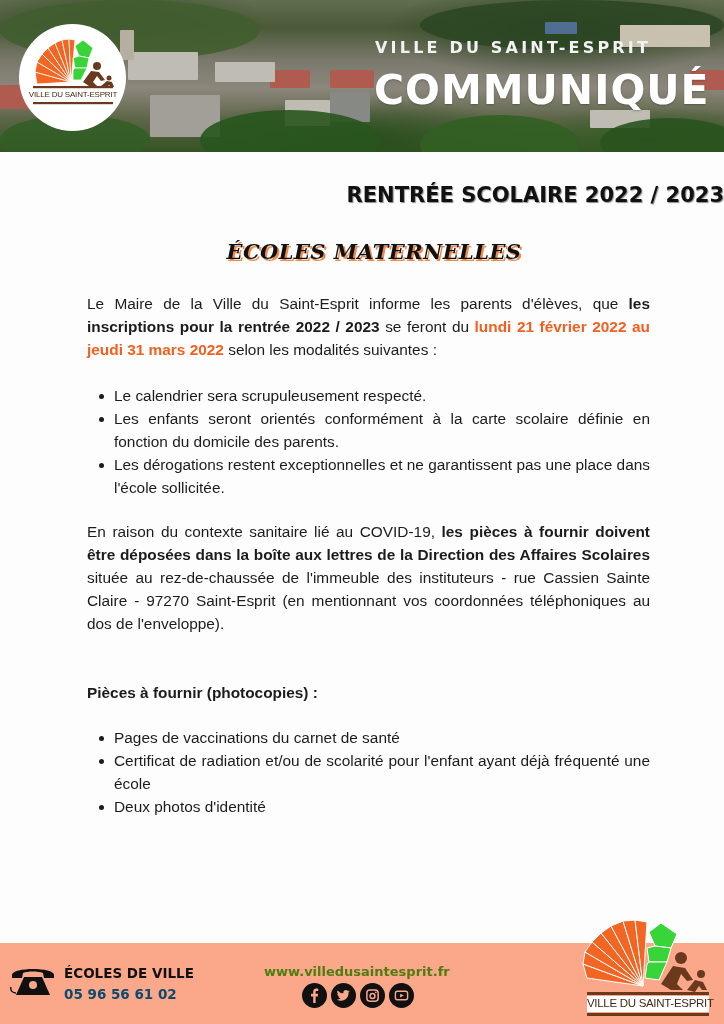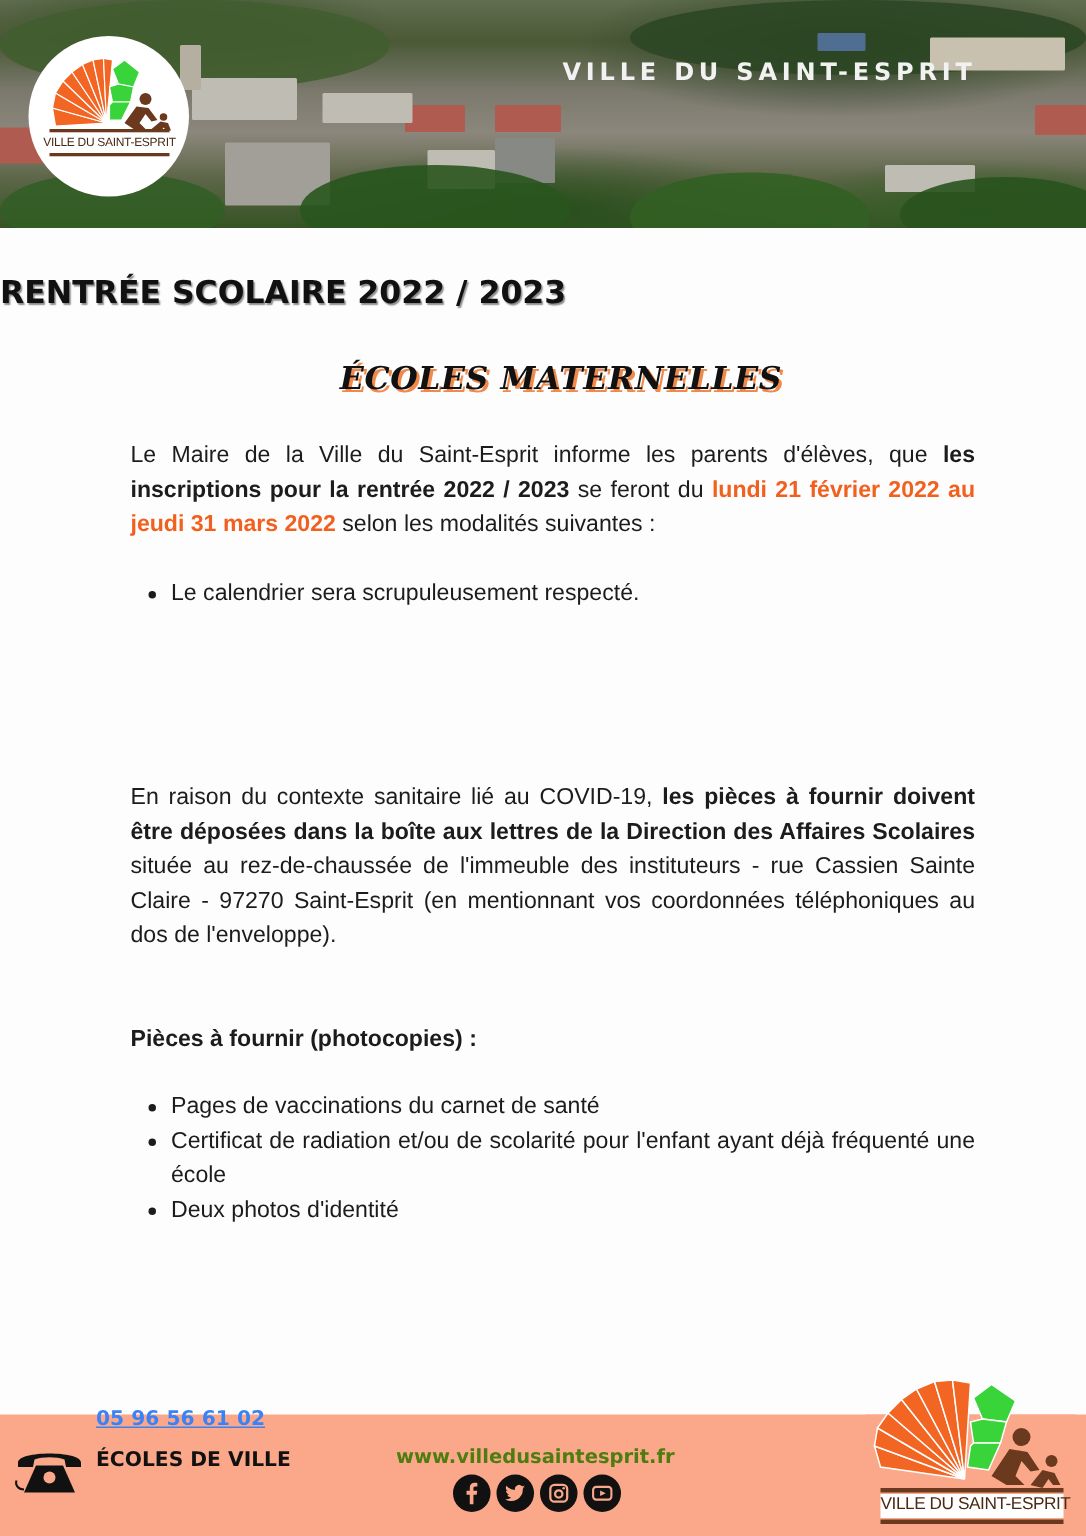--- a/index.html
+++ b/index.html
@@ -35,21 +35,21 @@
     }
     .hero-title {
       position: absolute; left: 374px; top: 66px; width: 340px;
       color: #ffffff; font-family: "DejaVu Sans", sans-serif; font-weight: bold;
       font-size: 41px; letter-spacing: 1px; white-space: nowrap;
       text-shadow: 0 1px 2px rgba(0,0,0,0.25);
     }
 
     
     .title {
-      position: absolute; left: 0; top: 183px; width: 724px; text-align: left;
+      position: absolute; left: 0; top: 183px; width: 724px; text-align: right;
       font-family: "DejaVu Sans", sans-serif; font-weight: bold; font-size: 21px;
       color: #111; text-shadow: 1px 1px 1px rgba(0,0,0,0.45);
     }
     .subtitle {
       position: absolute; left: 0; top: 239px; width: 748px; text-align: center;
       font-family: "DejaVu Serif", serif; font-weight: bold; font-style: italic;
       font-size: 21px; color: #111; letter-spacing: 0.4px;
       text-shadow: 2px 2px 0 #f08a4b;
     }
 
@@ -74,22 +74,22 @@
     .footer {
       position: absolute; left: 0; top: 943px; width: 724px; height: 81px;
       background: #fba88a;
     }
     .phone-icon { position: absolute; left: 10px; top: 963px; width: 46px; height: 36px; }
     .hotel-label {
       position: absolute; left: 64px; top: 965px; font-family: "DejaVu Sans", sans-serif;
       font-weight: bold; font-size: 13.5px; color: #111;
     }
     .hotel-phone {
-      position: absolute; left: 64px; top: 938px; font-family: "DejaVu Sans", sans-serif;
-      font-weight: bold; font-size: 13.5px; color: #3b82f6; text-decoration: underline;
+      position: absolute; left: 64px; top: 986px; font-family: "DejaVu Sans", sans-serif;
+      font-weight: bold; font-size: 13.5px; color: #0c4a6e;
     }
     .website {
       position: absolute; left: 264px; top: 964px; font-family: "DejaVu Sans", sans-serif;
       font-weight: bold; font-size: 13px; color: #4d7c0f; white-space: nowrap;
     }
     .socials { position: absolute; left: 302px; top: 983px; display: flex; gap: 4px; }
     .social { width: 25px; height: 25px; border-radius: 50%; background: #111; display: flex; align-items: center; justify-content: center; cursor: pointer; }
     .social svg { width: 15px; height: 15px; }
 
     .footer-logo { position: absolute; left: 577px; top: 914px; width: 140px; height: 106px; }
@@ -142,31 +142,34 @@
         <circle cx="90" cy="54" r="2.5"></circle>
         <path d="M82 62 L88 57 L93 58 L95 63 L92 63 L90 61 L88 64 Z"></path>
       </g>
       <rect x="14" y="62" width="80" height="2.2" fill="#6b3a1e"></rect>
       <rect x="14" y="78" width="80" height="2.2" fill="#6b3a1e"></rect>
     </svg>
     <div style="position:absolute;left:8px;top:66px;width:92px;text-align:center;font-size:8px;color:#4a2a14;white-space:nowrap;letter-spacing:-0.2px;">VILLE DU SAINT-ESPRIT</div>
   </div>
 
   <div class="hero-kicker">VILLE DU SAINT-ESPRIT</div>
+  <div class="hero-title">COMMUNIQUÉ</div>
 </div>
 
 <h1 class="title">RENTRÉE SCOLAIRE 2022 / 2023</h1>
 <h2 class="subtitle">ÉCOLES MATERNELLES</h2>
 
 <p id="intro" class="content justify">
   <span>Le Maire de la Ville du Saint-Esprit informe les parents d'élèves, que </span><b>les inscriptions pour la rentrée 2022 / 2023</b><span> se feront du </span><span class="orange">lundi 21 février 2022 au jeudi 31 mars 2022</span><span> selon les modalités suivantes :</span>
 </p>
 
 <ul id="rules" class="content bullets justify">
   <li>Le calendrier sera scrupuleusement respecté.</li>
+  <li>Les enfants seront orientés conformément à la carte scolaire définie en fonction du domicile des parents.</li>
+  <li>Les dérogations restent exceptionnelles et ne garantissent pas une place dans l'école sollicitée.</li>
 </ul>
 
 <p id="covid" class="content justify">
   <span>En raison du contexte sanitaire lié au COVID-19, </span><b>les pièces à fournir doivent être déposées dans la boîte aux lettres de la Direction des Affaires Scolaires</b><span> située au rez-de-chaussée de l'immeuble des instituteurs - rue Cassien Sainte Claire -  97270 Saint-Esprit (en mentionnant vos coordonnées téléphoniques au dos de l'enveloppe).</span>
 </p>
 
 <p id="docs-heading" class="content">Pièces à fournir (photocopies) :</p>
 <ul id="docs" class="content bullets justify">
   <li>Pages de vaccinations du carnet de santé</li>
   <li>Certificat de radiation et/ou de scolarité pour l'enfant ayant déjà fréquenté une école</li>

